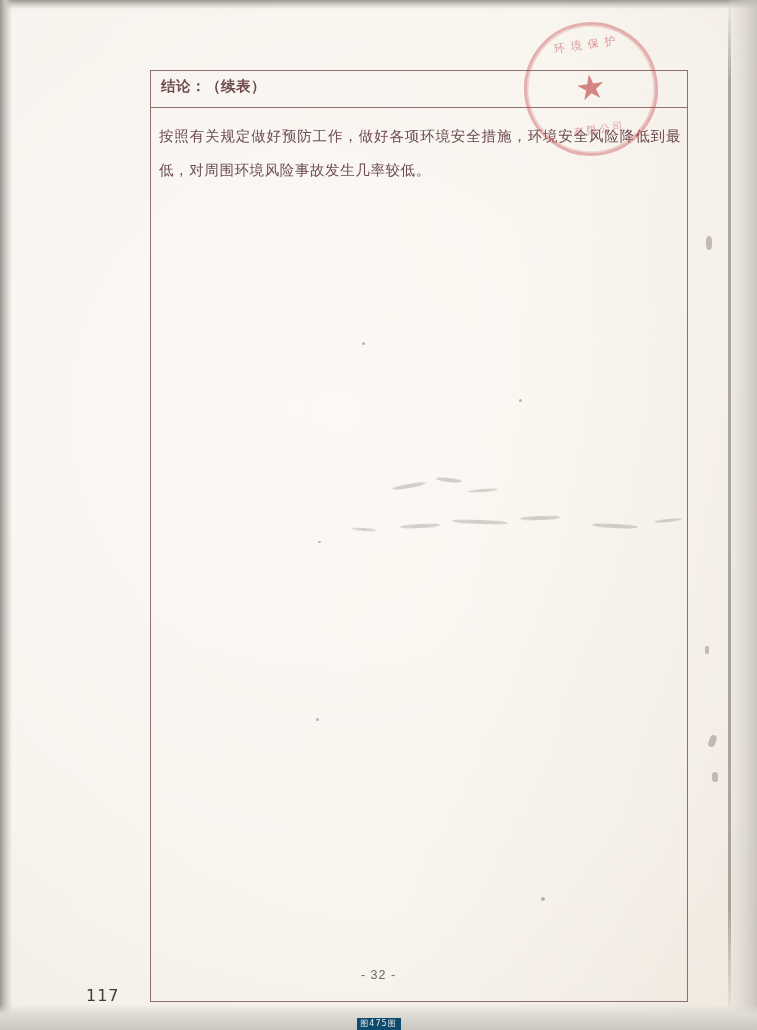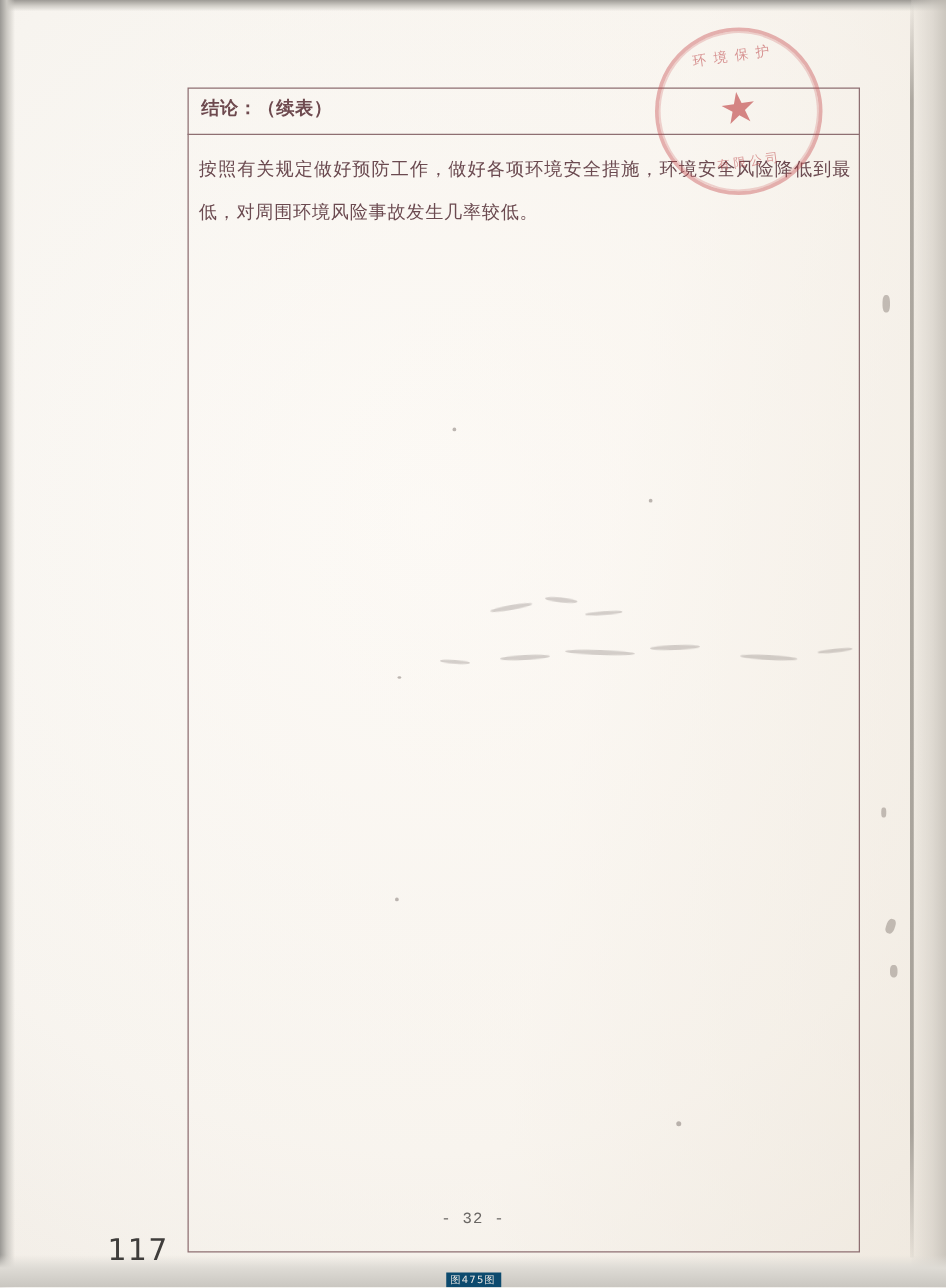--- a/index.html
+++ b/index.html
@@ -186,32 +186,32 @@
     background: rgba(110,100,95,0.45);
     border-radius: 50%;
   }
 
   .page-number {
     position: absolute;
     left: 0;
     top: 968px;
     width: 757px;
     text-align: center;
-    font-family: Liberation Mono, monospace;
+    font-family: Liberation Sans, sans-serif;
     font-size: 12.5px;
     color: #6a6764;
     letter-spacing: 1px;
   }
 
   .hand-note {
     position: absolute;
     left: 86px;
     top: 986px;
     font-family: "DejaVu Sans", sans-serif;
-    font-size: 24px;
+    font-size: 16px;
     color: #3f3d3b;
     letter-spacing: 1px;
   }
 
   .footer-mark {
     position: absolute;
     left: 50%;
     transform: translateX(-50%);
     bottom: 0px;
     width: 44px;

